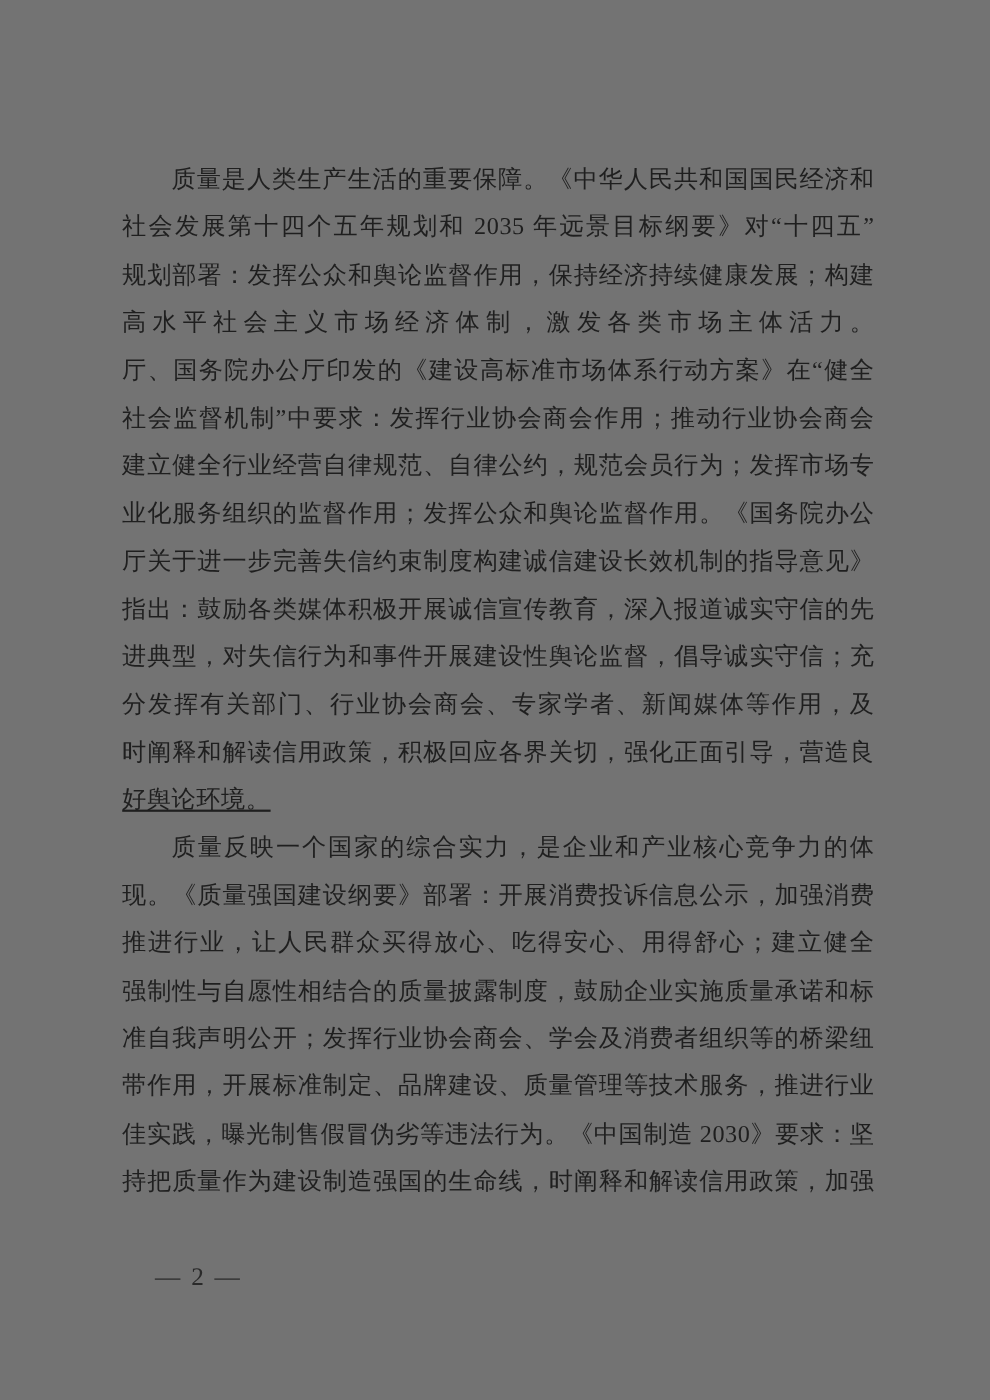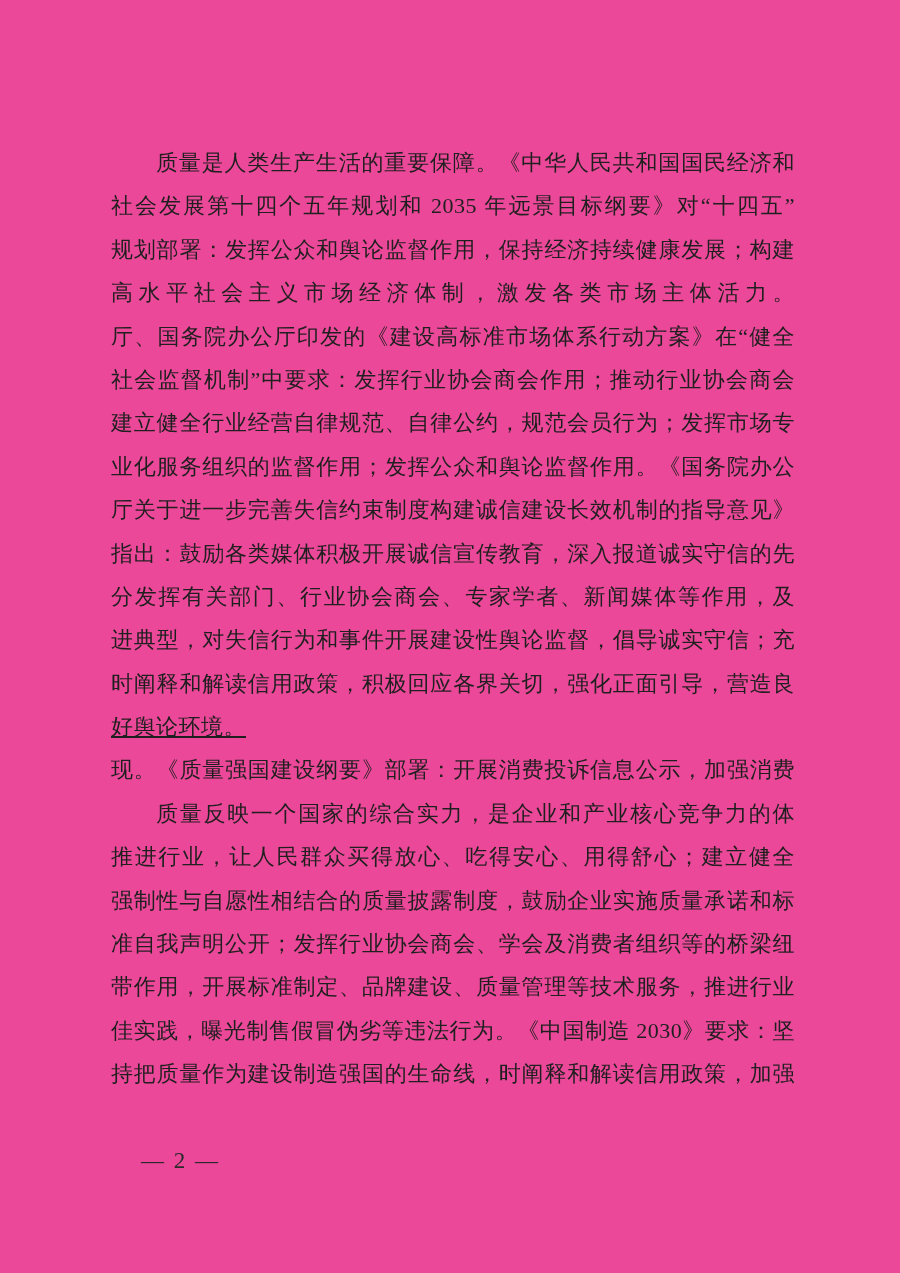--- a/index.html
+++ b/index.html
@@ -4,21 +4,21 @@
 <style>
   html, body {
     margin: 0;
     padding: 0;
     background: #ffffff;
   }
   .page {
     position: relative;
     width: 900px;
     height: 1273px;
-    background: #ec4899;
+    background: #737373;
     font-family: "Liberation Serif", serif;
     color: #1f1f1f;
     overflow: hidden;
   }
   .text-block {
     position: absolute;
     left: 111px;
     top: 141px;
     width: 684px;
   }
@@ -61,27 +61,27 @@
     <p class="line indent">质量是人类生产生活的重要保障。《中华人民共和国国民经济和</p>
     <p class="line">社会发展第十四个五年规划和 2035 年远景目标纲要》对“十四五”</p>
     <p class="line">规划部署：发挥公众和舆论监督作用，保持经济持续健康发展；构建</p>
     <p class="line">高水平社会主义市场经济体制，激发各类市场主体活力。中共中央办公</p>
     <p class="line">厅、国务院办公厅印发的《建设高标准市场体系行动方案》在“健全</p>
     <p class="line">社会监督机制”中要求：发挥行业协会商会作用；推动行业协会商会</p>
     <p class="line">建立健全行业经营自律规范、自律公约，规范会员行为；发挥市场专</p>
     <p class="line">业化服务组织的监督作用；发挥公众和舆论监督作用。《国务院办公</p>
     <p class="line">厅关于进一步完善失信约束制度构建诚信建设长效机制的指导意见》</p>
     <p class="line">指出：鼓励各类媒体积极开展诚信宣传教育，深入报道诚实守信的先</p>
+    <p class="line">进典型，对失信行为和事件开展建设性舆论监督，倡导诚实守信；充</p>
     <p class="line">分发挥有关部门、行业协会商会、专家学者、新闻媒体等作用，及</p>
-    <p class="line">进典型，对失信行为和事件开展建设性舆论监督，倡导诚实守信；充</p>
     <p class="line">时阐释和解读信用政策，积极回应各界关切，强化正面引导，营造良</p>
     <p class="line para-end">好舆论环境。</p>
 
+    <p class="line indent">质量反映一个国家的综合实力，是企业和产业核心竞争力的体</p>
     <p class="line">现。《质量强国建设纲要》部署：开展消费投诉信息公示，加强消费</p>
-    <p class="line indent">质量反映一个国家的综合实力，是企业和产业核心竞争力的体</p>
     <p class="line">推进行业，让人民群众买得放心、吃得安心、用得舒心；建立健全</p>
     <p class="line">强制性与自愿性相结合的质量披露制度，鼓励企业实施质量承诺和标</p>
     <p class="line">准自我声明公开；发挥行业协会商会、学会及消费者组织等的桥梁纽</p>
     <p class="line">带作用，开展标准制定、品牌建设、质量管理等技术服务，推进行业</p>
     <p class="line">佳实践，曝光制售假冒伪劣等违法行为。《中国制造 2030》要求：坚</p>
     <p class="line">持把质量作为建设制造强国的生命线，时阐释和解读信用政策，加强</p>
   </main>
 
   <footer>
     <span class="page-num">— 2 —</span>

